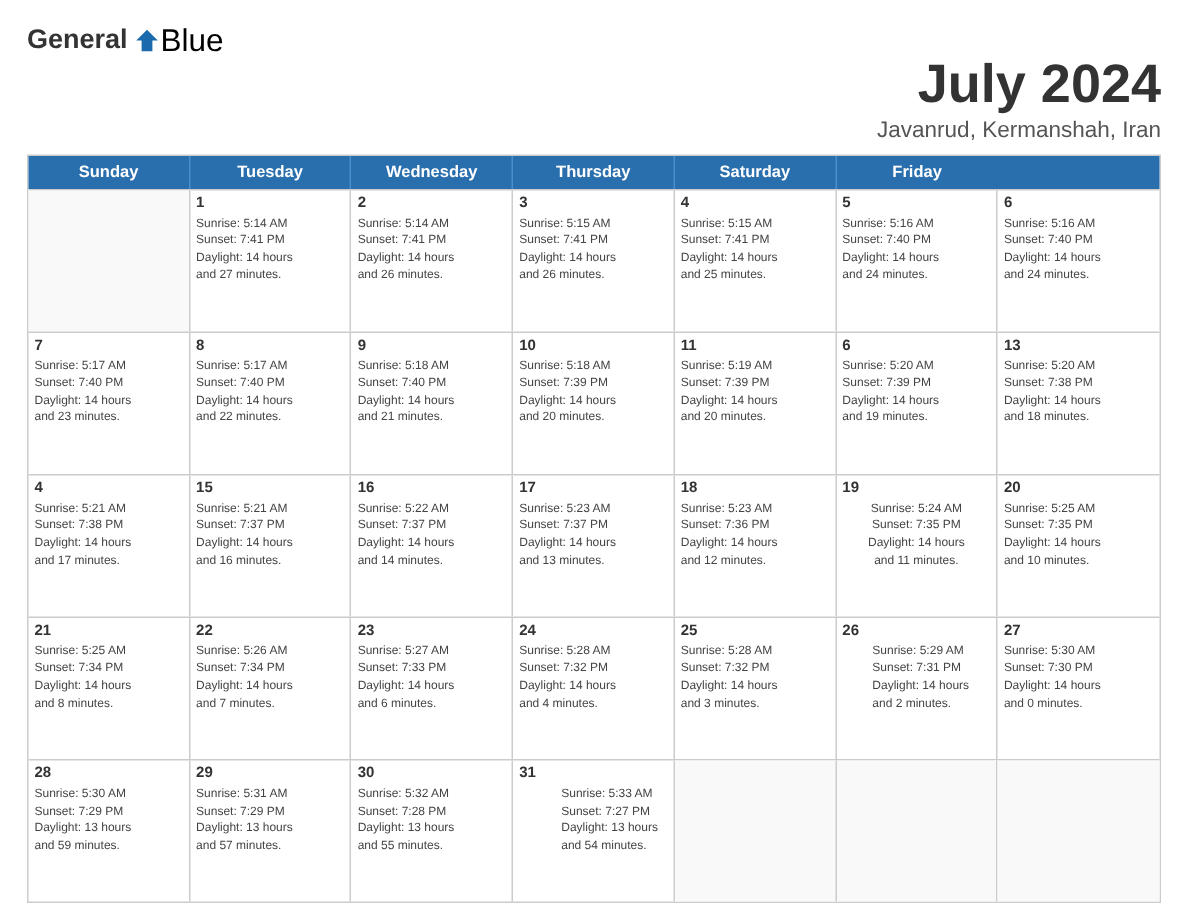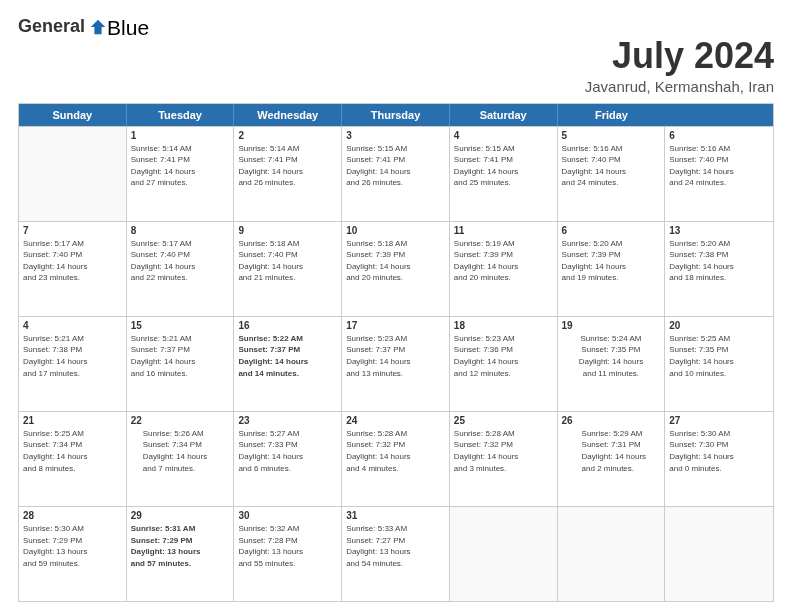--- a/index.html
+++ b/index.html
@@ -252,21 +252,21 @@
           </div>
           <div class="cal-cell">
             <div class="day-num">15</div>
             <div class="day-info" style="white-space: pre-line;">Sunrise: 5:21 AM
 Sunset: 7:37 PM
 Daylight: 14 hours
 and 16 minutes.</div>
           </div>
           <div class="cal-cell">
             <div class="day-num">16</div>
-            <div class="day-info" style="white-space: pre-line; font-weight: bold;">Sunrise: 5:22 AM
+            <div class="day-info" style="white-space: pre-line;">Sunrise: 5:22 AM
 Sunset: 7:37 PM
 Daylight: 14 hours
 and 14 minutes.</div>
           </div>
           <div class="cal-cell">
             <div class="day-num">17</div>
             <div class="day-info" style="white-space: pre-line;">Sunrise: 5:23 AM
 Sunset: 7:37 PM
 Daylight: 14 hours
 and 13 minutes.</div>
@@ -296,21 +296,21 @@
         <div class="cal-week">
           <div class="cal-cell">
             <div class="day-num">21</div>
             <div class="day-info" style="white-space: pre-line;">Sunrise: 5:25 AM
 Sunset: 7:34 PM
 Daylight: 14 hours
 and 8 minutes.</div>
           </div>
           <div class="cal-cell">
             <div class="day-num">22</div>
-            <div class="day-info" style="white-space: pre-line; margin-left: 12px;">Sunrise: 5:26 AM
+            <div class="day-info" style="white-space: pre-line;">Sunrise: 5:26 AM
 Sunset: 7:34 PM
 Daylight: 14 hours
 and 7 minutes.</div>
           </div>
           <div class="cal-cell">
             <div class="day-num">23</div>
             <div class="day-info" style="white-space: pre-line;">Sunrise: 5:27 AM
 Sunset: 7:33 PM
 Daylight: 14 hours
 and 6 minutes.</div>
@@ -347,35 +347,35 @@
         <div class="cal-week">
           <div class="cal-cell">
             <div class="day-num">28</div>
             <div class="day-info" style="white-space: pre-line;">Sunrise: 5:30 AM
 Sunset: 7:29 PM
 Daylight: 13 hours
 and 59 minutes.</div>
           </div>
           <div class="cal-cell">
             <div class="day-num">29</div>
-            <div class="day-info" style="white-space: pre-line; font-weight: bold;">Sunrise: 5:31 AM
+            <div class="day-info" style="white-space: pre-line;">Sunrise: 5:31 AM
 Sunset: 7:29 PM
 Daylight: 13 hours
 and 57 minutes.</div>
           </div>
           <div class="cal-cell">
             <div class="day-num">30</div>
             <div class="day-info" style="white-space: pre-line;">Sunrise: 5:32 AM
 Sunset: 7:28 PM
 Daylight: 13 hours
 and 55 minutes.</div>
           </div>
           <div class="cal-cell">
             <div class="day-num">31</div>
-            <div class="day-info" style="white-space: pre-line;">Sunrise: 5:33 AM
+            <div class="day-info" style="white-space: pre-line; margin-left: 28px;">Sunrise: 5:33 AM
 Sunset: 7:27 PM
 Daylight: 13 hours
 and 54 minutes.</div>
           </div>
           <div class="cal-cell empty"></div>
           <div class="cal-cell empty"></div>
           <div class="cal-cell empty"></div>
         </div>
       </div>
   </div>

